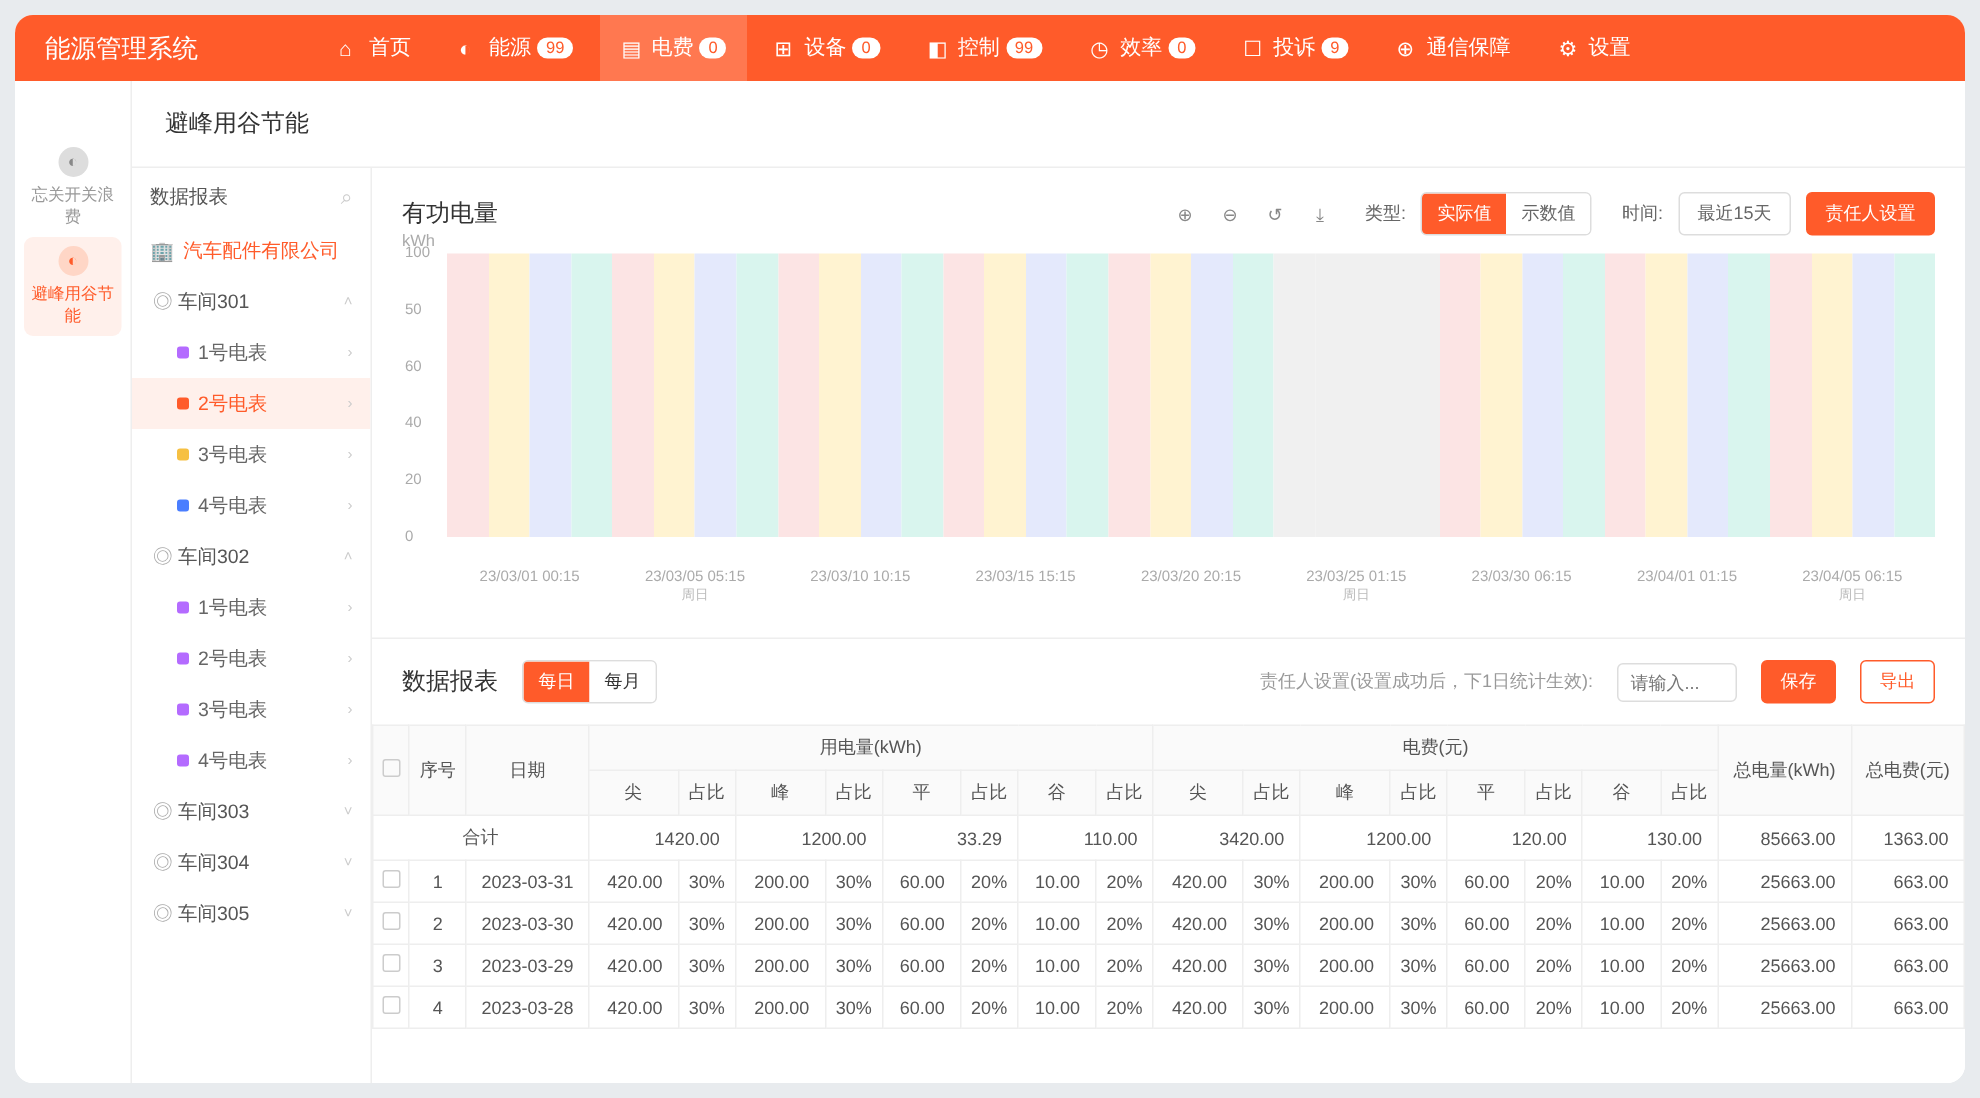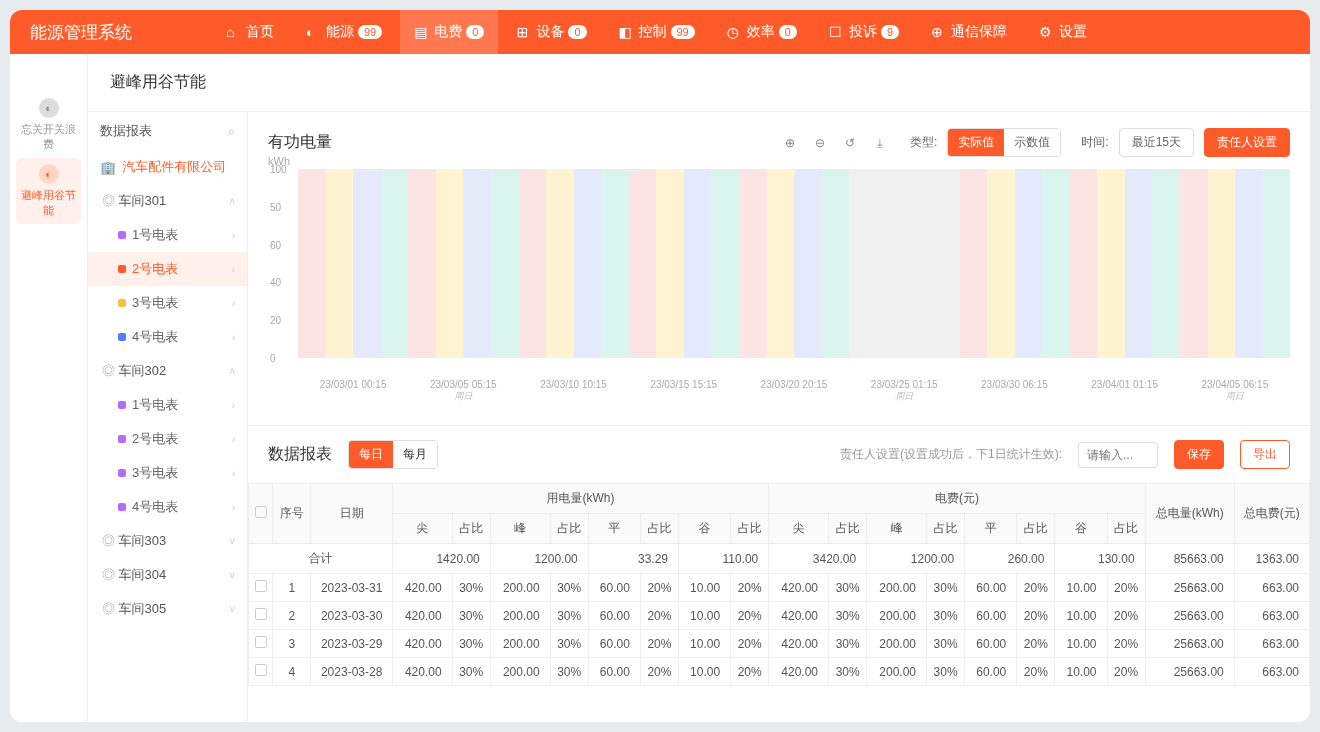--- a/index.html
+++ b/index.html
@@ -64,21 +64,21 @@
 .ytick { position:absolute; left:-28px; font-size:10px; color:#aaa; transform:translateY(-50%); }
 .bars { position:absolute; left:0; right:0; bottom:21px; top:0; display:flex; }
 .daycol { flex:1; position:relative; }
 .daybg { position:absolute; top:0; bottom:0; left:0; right:0; }
 .series-wrap { position:absolute; bottom:0; left:0; right:0; display:flex; align-items:flex-end; height:100%; gap:0; }
 .bar { flex:1; display:flex; flex-direction:column; justify-content:flex-end; }
 .bar .s1 { background:#ff6b3d; width:100%; }
 .bar .s2 { background:#5b7fa8; width:100%; }
 .xaxis { position:absolute; left:0; right:0; bottom:-24px; display:flex; font-size:10px; color:#aaa; }
 .xaxis div { flex:1; text-align:center; }
-.xaxis .sub { font-size:9px; color:#bbb;font-style:italic; }
+.xaxis .sub { font-size:9px; color:#bbb; }
 
 .report-head { display:flex; align-items:center; gap:16px; padding:14px 20px; border-top:1px solid #eee; flex-wrap:wrap; }
 .report-title { font-size:16px; font-weight:500; margin-right:auto; }
 .date-input { border:1px solid #ddd; border-radius:4px; padding:5px 10px; font-size:12px; color:#555; display:flex; align-items:center; gap:8px; }
 .txt-input { border:1px solid #ddd; border-radius:4px; padding:5px 8px; font-size:12px; width:80px; }
 .note { font-size:12px; color:#999; }
 
 table { width:100%; border-collapse:collapse; font-size:12px; }
 th,td { border:1px solid #eee; padding:6px 4px; text-align:center; color:#555; }
 th { background:#fafafa; font-weight:400; }
@@ -1243,21 +1243,21 @@
             </thead>
             <tbody id="tbody">
                 <tr>
                   <td colspan="3">合计</td>
                   <td class="r" colspan="2">1420.00</td>
                   <td class="r" colspan="2">1200.00</td>
                   <td class="r" colspan="2">33.29</td>
                   <td class="r" colspan="2">110.00</td>
                   <td class="r" colspan="2">3420.00</td>
                   <td class="r" colspan="2">1200.00</td>
-                  <td class="r" colspan="2">260.00</td>
+                  <td class="r" colspan="2">120.00</td>
                   <td class="r" colspan="2">130.00</td>
                   <td class="r">85663.00</td>
                   <td class="r">1363.00</td>
                 </tr>
                 <tr>
                   <td><span class="chk"></span></td>
                   <td>1</td>
                   <td>2023-03-31</td>
                   <td class="r">420.00</td>
                   <td>30%</td>

